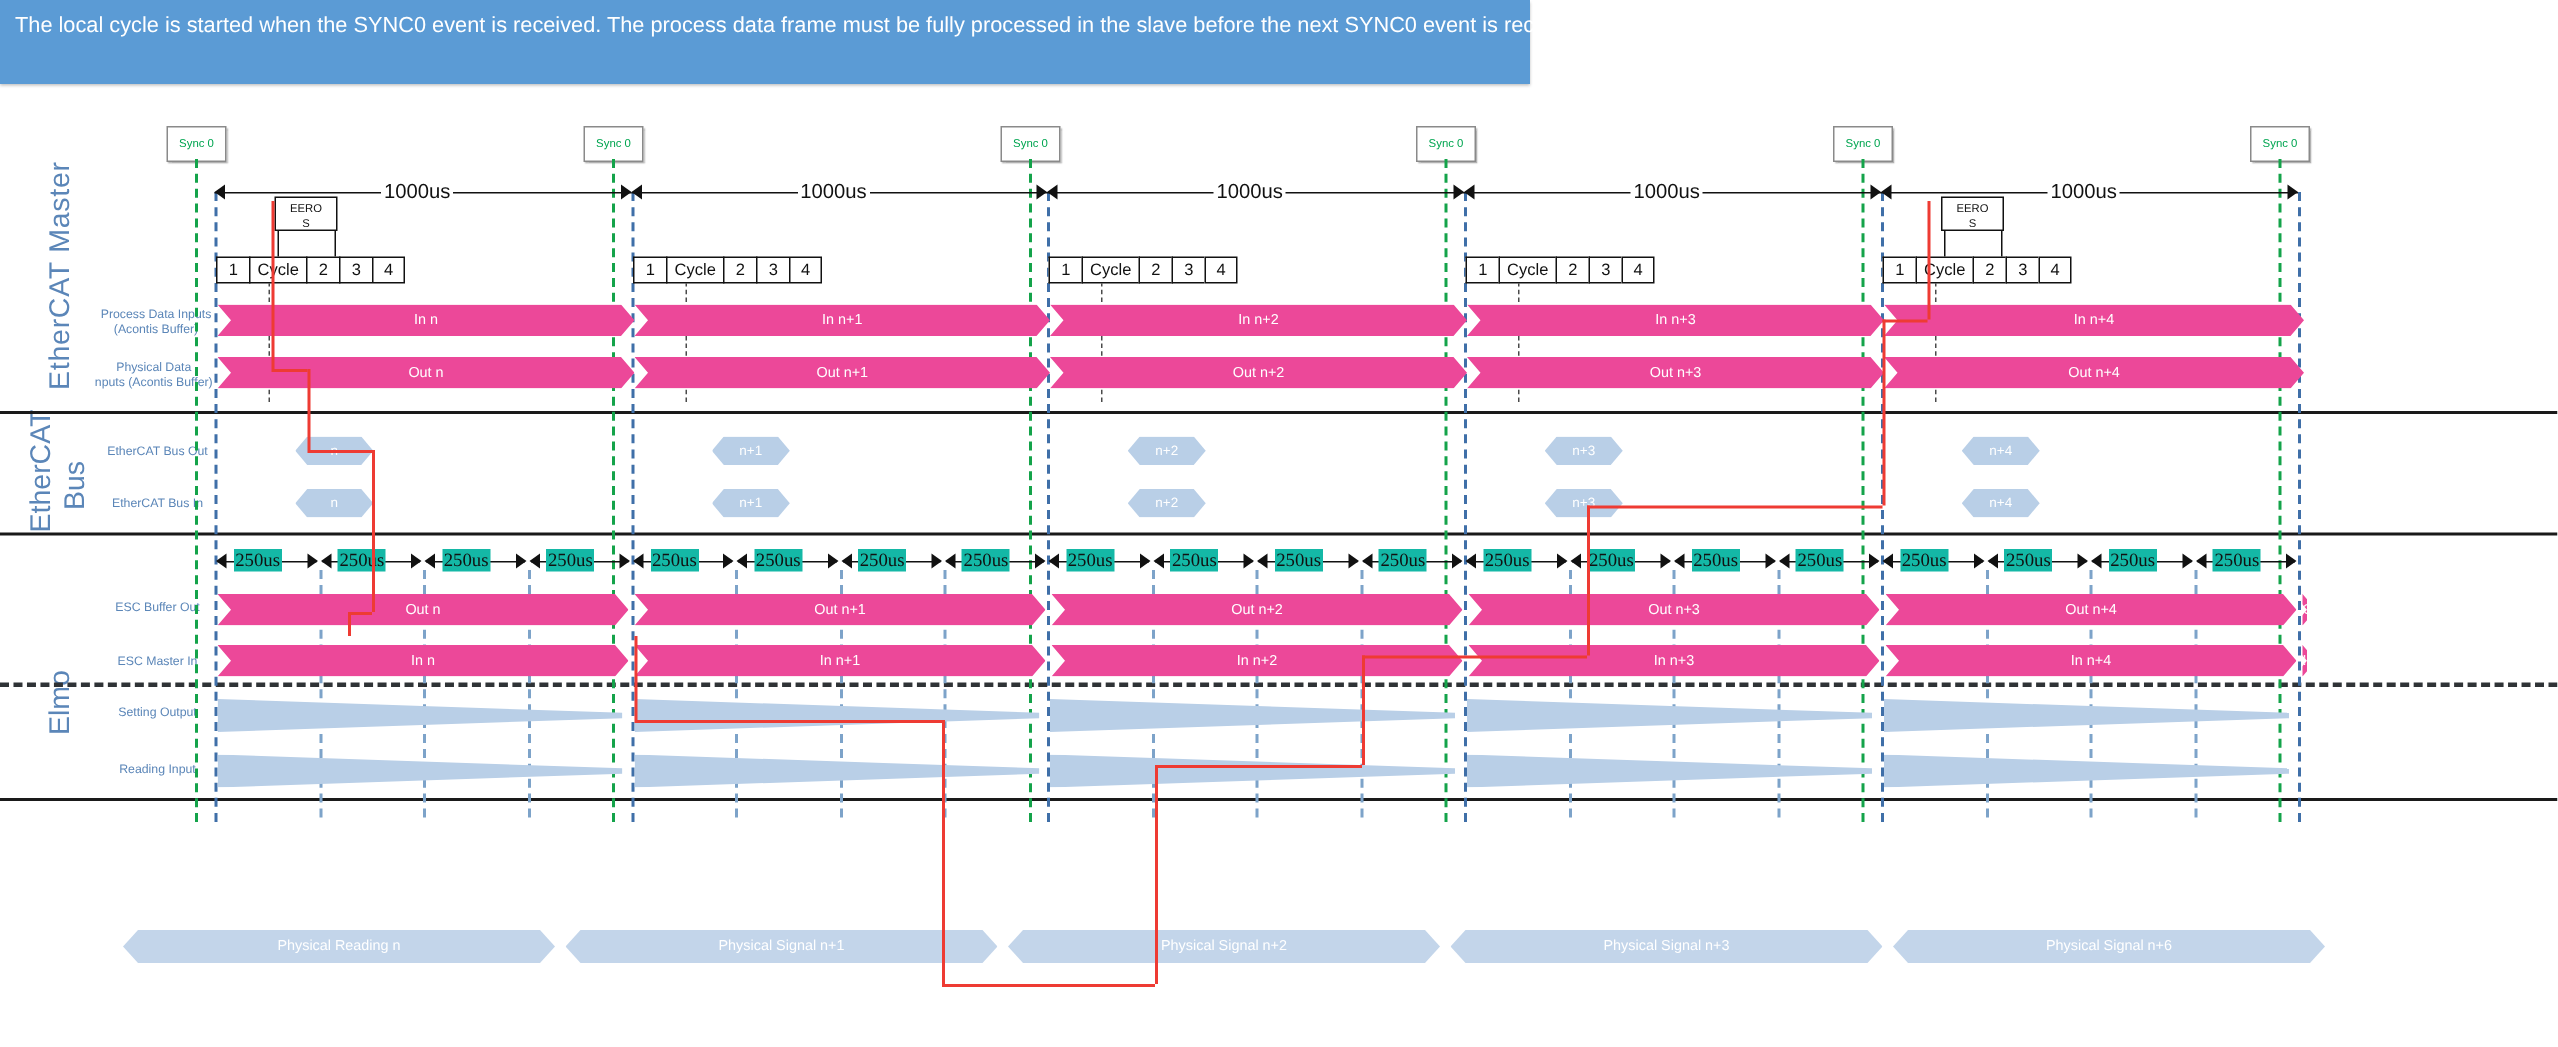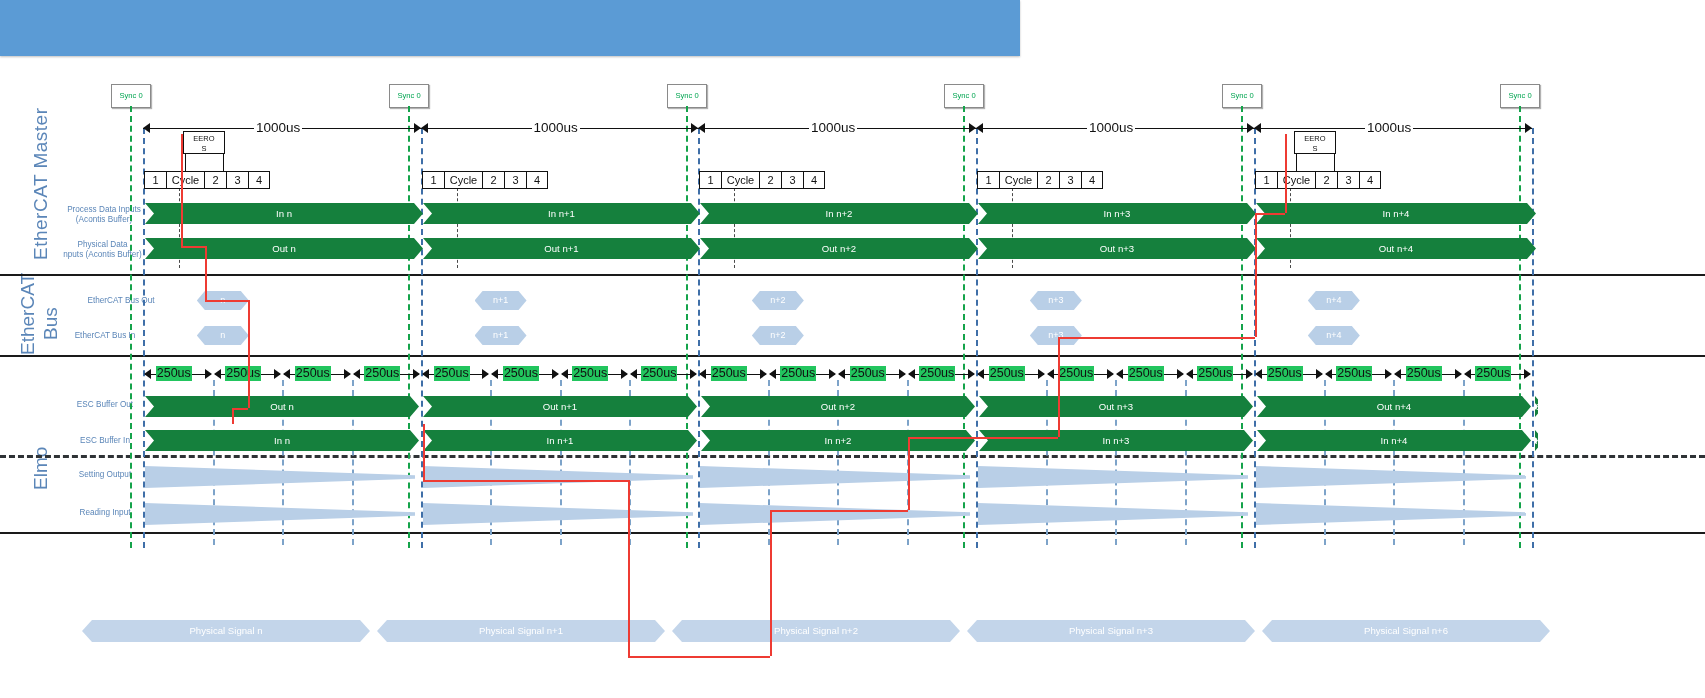--- a/index.html
+++ b/index.html
@@ -37,39 +37,39 @@
   .sync{width:38px;height:22px;border:1.3px solid #8a8a8a;background:#fff;
         color:#00a550;font-size:7.6px;text-align:center;line-height:22px;
         box-shadow:1px 1px 1px rgba(0,0,0,.30);}
   .vgreen{width:0;border-left:2.6px dashed #14a34a;}
   .vblue{width:0;border-left:2.4px dashed #3f6fa8;}
   .vblue-l{width:0;border-left:2px dashed #7da3c9;}
   .vdark{width:0;border-left:1.7px dashed #4a4a4a;}
   .mline{position:absolute;top:8px;height:1.3px;background:#111;}
   .mtxt{position:absolute;top:0;font-size:13.5px;color:#111;background:#fff;
         padding:0 2px;white-space:nowrap;line-height:16px;}
-  .mtxt-s{position:absolute;top:1px;font-size:12.5px;color:#111;background:#22c55e;
-        padding:0 1px;white-space:nowrap;line-height:15px;}
+  .mtxt-s{position:absolute;top:1px;font-size:12.5px;color:#111;background:#14b8a6;
+        padding:0 1px;white-space:nowrap;line-height:15px;font-family:Liberation Serif, serif;}
   .arrL,.arrR{position:absolute;top:2px;width:0;height:0;
         border-top:5px solid transparent;border-bottom:5px solid transparent;}
   .arrL{border-right:7px solid #111;}
   .arrR{border-left:7px solid #111;}
 
   
   .cyclebar{height:18px;display:flex;}
   .cyclebar span{border:1.2px solid #111;border-right:none;background:#fff;
       font-size:11px;color:#111;text-align:center;line-height:16px;
       box-sizing:border-box;}
   .cyclebar span:last-child{border-right:1.2px solid #111;}
   .eeros{width:42px;height:23px;border:1.1px solid #111;background:#fff;
       font-size:7.5px;color:#111;text-align:center;line-height:9.5px;
       padding-top:2px;box-sizing:border-box;}
 
   
-  .band{background:#15803d;height:21px;color:#ffffff;font-size:9.6px;
+  .band{background:#ec4899;height:21px;color:#ffffff;font-size:9.6px;
         line-height:21px;text-align:center;white-space:nowrap;
         clip-path:polygon(0 0,calc(100% - 9px) 0,100% 50%,calc(100% - 9px) 100%,
                           0 100%,9px 50%);}
   .hexf{background:#b9cfe7;height:19px;color:#ffffff;font-size:9px;
         line-height:19px;text-align:center;white-space:nowrap;
         clip-path:polygon(0 50%,8px 0,calc(100% - 8px) 0,100% 50%,
                           calc(100% - 8px) 100%,8px 100%);}
   .bowtie{background:#b9cfe7;height:22px;
         clip-path:polygon(0 0,100% 42%,100% 58%,0 100%);}
   .physband{background:#c3d5ea;height:22px;color:#ffffff;font-size:9.6px;
@@ -90,39 +90,40 @@
             border-bottom:5px solid transparent;}
   .gaL{border-right:8px solid #45b97c;}
   .gaR{border-left:8px solid #45b97c;}
 </style>
 </head>
 <body>
 
 <div class="canvas">
 
   <div class="banner">
+    <div>The local cycle is started when the SYNC0 event is received. The process data frame must be fully processed in the slave before the next SYNC0 event is received.</div>
   </div>
 
   <div class="grp" style="left:30px;top:260px;transform:rotate(-90deg);">EtherCAT Master</div>
   <div class="grp2" style="left:17px;top:355px;transform:rotate(-90deg);">EtherCAT</div>
   <div class="grp2" style="left:40px;top:340px;transform:rotate(-90deg);">Bus</div>
   <div class="grp2" style="left:30px;top:490px;transform:rotate(-90deg);">Elmo</div>
 
   <div class="rl" style="left:55px;top:205px;width:98px;">
     <div>Process Data Inputs</div>
     <div>(Acontis Buffer)</div>
   </div>
   <div class="rl" style="left:50px;top:240px;width:105px;">
     <div>Physical Data</div>
     <div>nputs (Acontis Buffer)</div>
   </div>
-  <div class="rl" style="left:71px;top:296px;width:100px;">EtherCAT Bus Out</div>
+  <div class="rl" style="left:55px;top:296px;width:100px;">EtherCAT Bus Out</div>
   <div class="rl" style="left:55px;top:331px;width:100px;">EtherCAT Bus In</div>
   <div class="rl" style="left:55px;top:400px;width:100px;">ESC Buffer Out</div>
-  <div class="rl" style="left:55px;top:436px;width:100px;">ESC Buffer In</div>
+  <div class="rl" style="left:55px;top:436px;width:100px;">ESC Master In</div>
   <div class="rl" style="left:55px;top:470px;width:100px;">Setting Output</div>
   <div class="rl" style="left:55px;top:508px;width:100px;">Reading Input</div>
 
   <div class="hsep" style="left:0;top:274px;width:1705px;"></div>
   <div class="hsep" style="left:0;top:355px;width:1705px;"></div>
   <div class="hdash" style="left:0;top:455px;width:1705px;"></div>
   <div class="hsep" style="left:0;top:532px;width:1705px;"></div>
 
   <div id="syncs">
       <div class="sync" style="position: absolute; left: 111px; top: 84px;">Sync 0</div>
@@ -431,21 +432,21 @@
       <div class="bowtie" style="position: absolute; left: 1256px; top: 466px; width: 270px;"></div>
     </div>
   <div id="readInRow">
       <div class="bowtie" style="position: absolute; left: 145px; top: 503px; width: 270px;"></div>
       <div class="bowtie" style="position: absolute; left: 423px; top: 503px; width: 270px;"></div>
       <div class="bowtie" style="position: absolute; left: 700px; top: 503px; width: 270px;"></div>
       <div class="bowtie" style="position: absolute; left: 978px; top: 503px; width: 270px;"></div>
       <div class="bowtie" style="position: absolute; left: 1256px; top: 503px; width: 270px;"></div>
     </div>
   <div id="physRow">
-      <div class="physband" style="position: absolute; left: 82px; top: 620px; width: 288px;">Physical Signal n</div>
+      <div class="physband" style="position: absolute; left: 82px; top: 620px; width: 288px;">Physical Reading n</div>
       <div class="physband" style="position: absolute; left: 377px; top: 620px; width: 288px;">Physical Signal n+1</div>
       <div class="physband" style="position: absolute; left: 672px; top: 620px; width: 288px;">Physical Signal n+2</div>
       <div class="physband" style="position: absolute; left: 967px; top: 620px; width: 288px;">Physical Signal n+3</div>
       <div class="physband" style="position: absolute; left: 1262px; top: 620px; width: 288px;">Physical Signal n+6</div>
     </div>
 
 
   <div id="redtrace">
       <div class="red redv" style="position: absolute; left: 181px; top: 134px; height: 112px;"></div>
       <div class="red redh" style="position: absolute; left: 181px; top: 246px; width: 24px;"></div>

